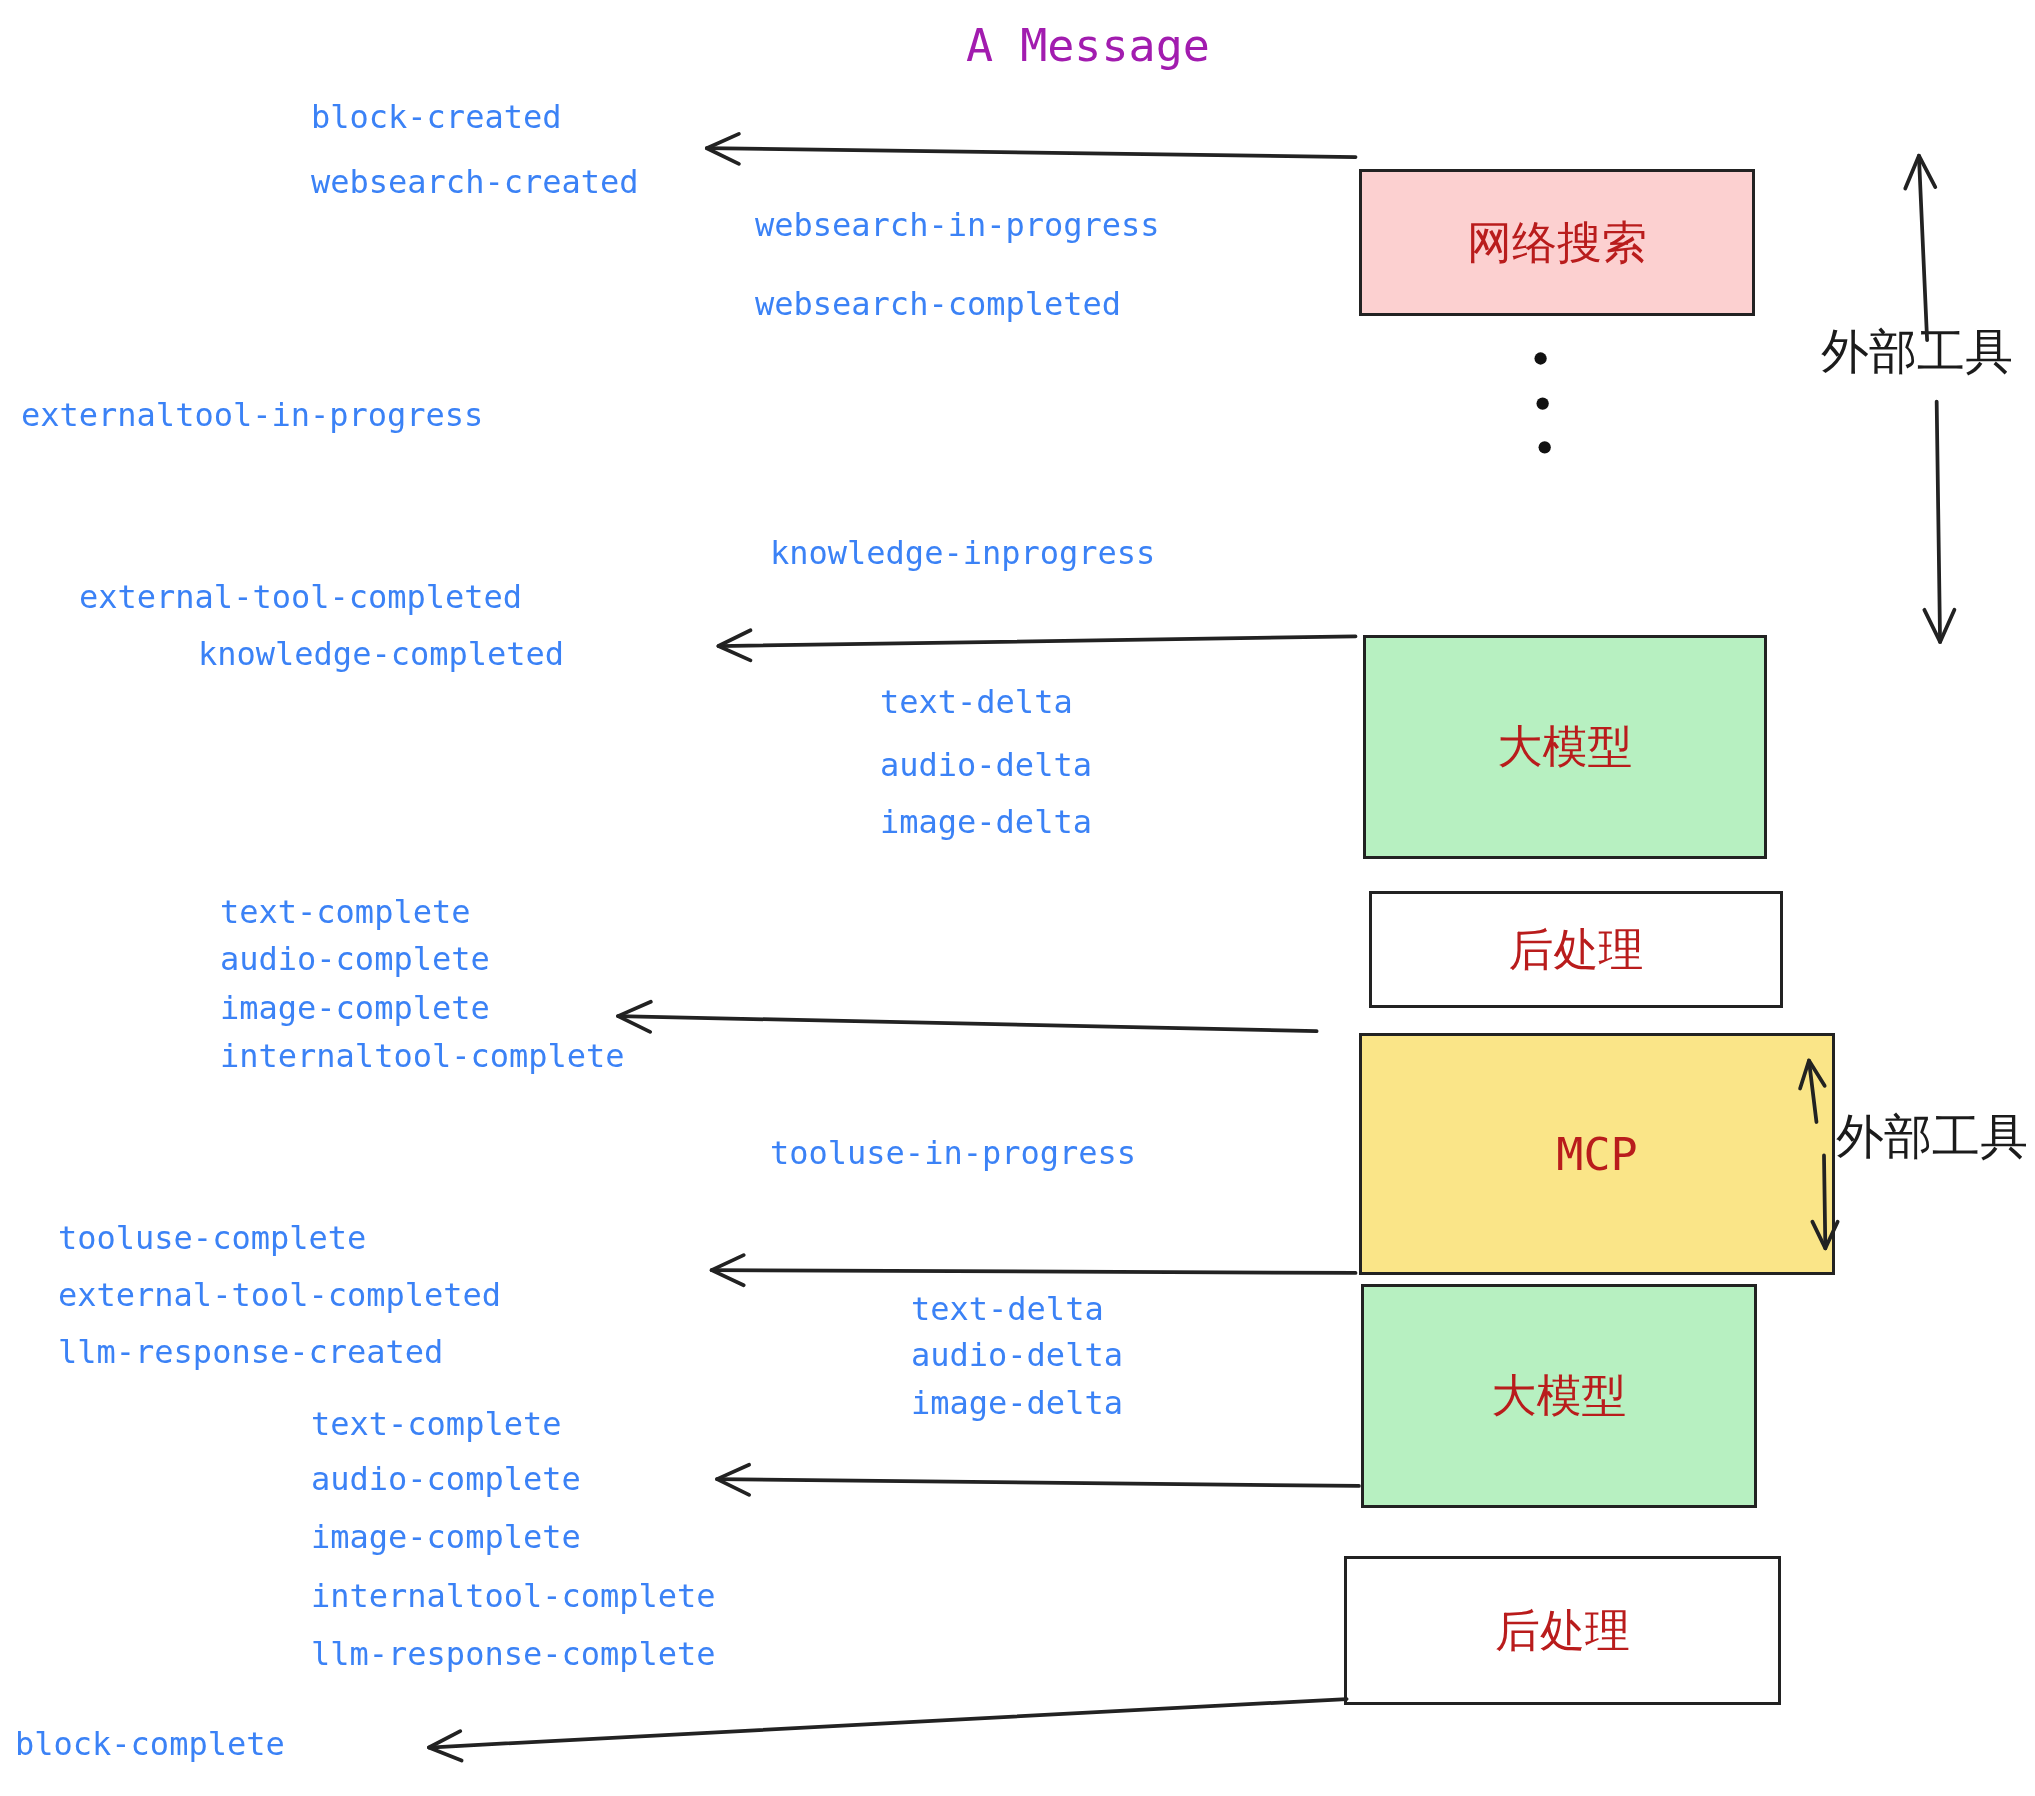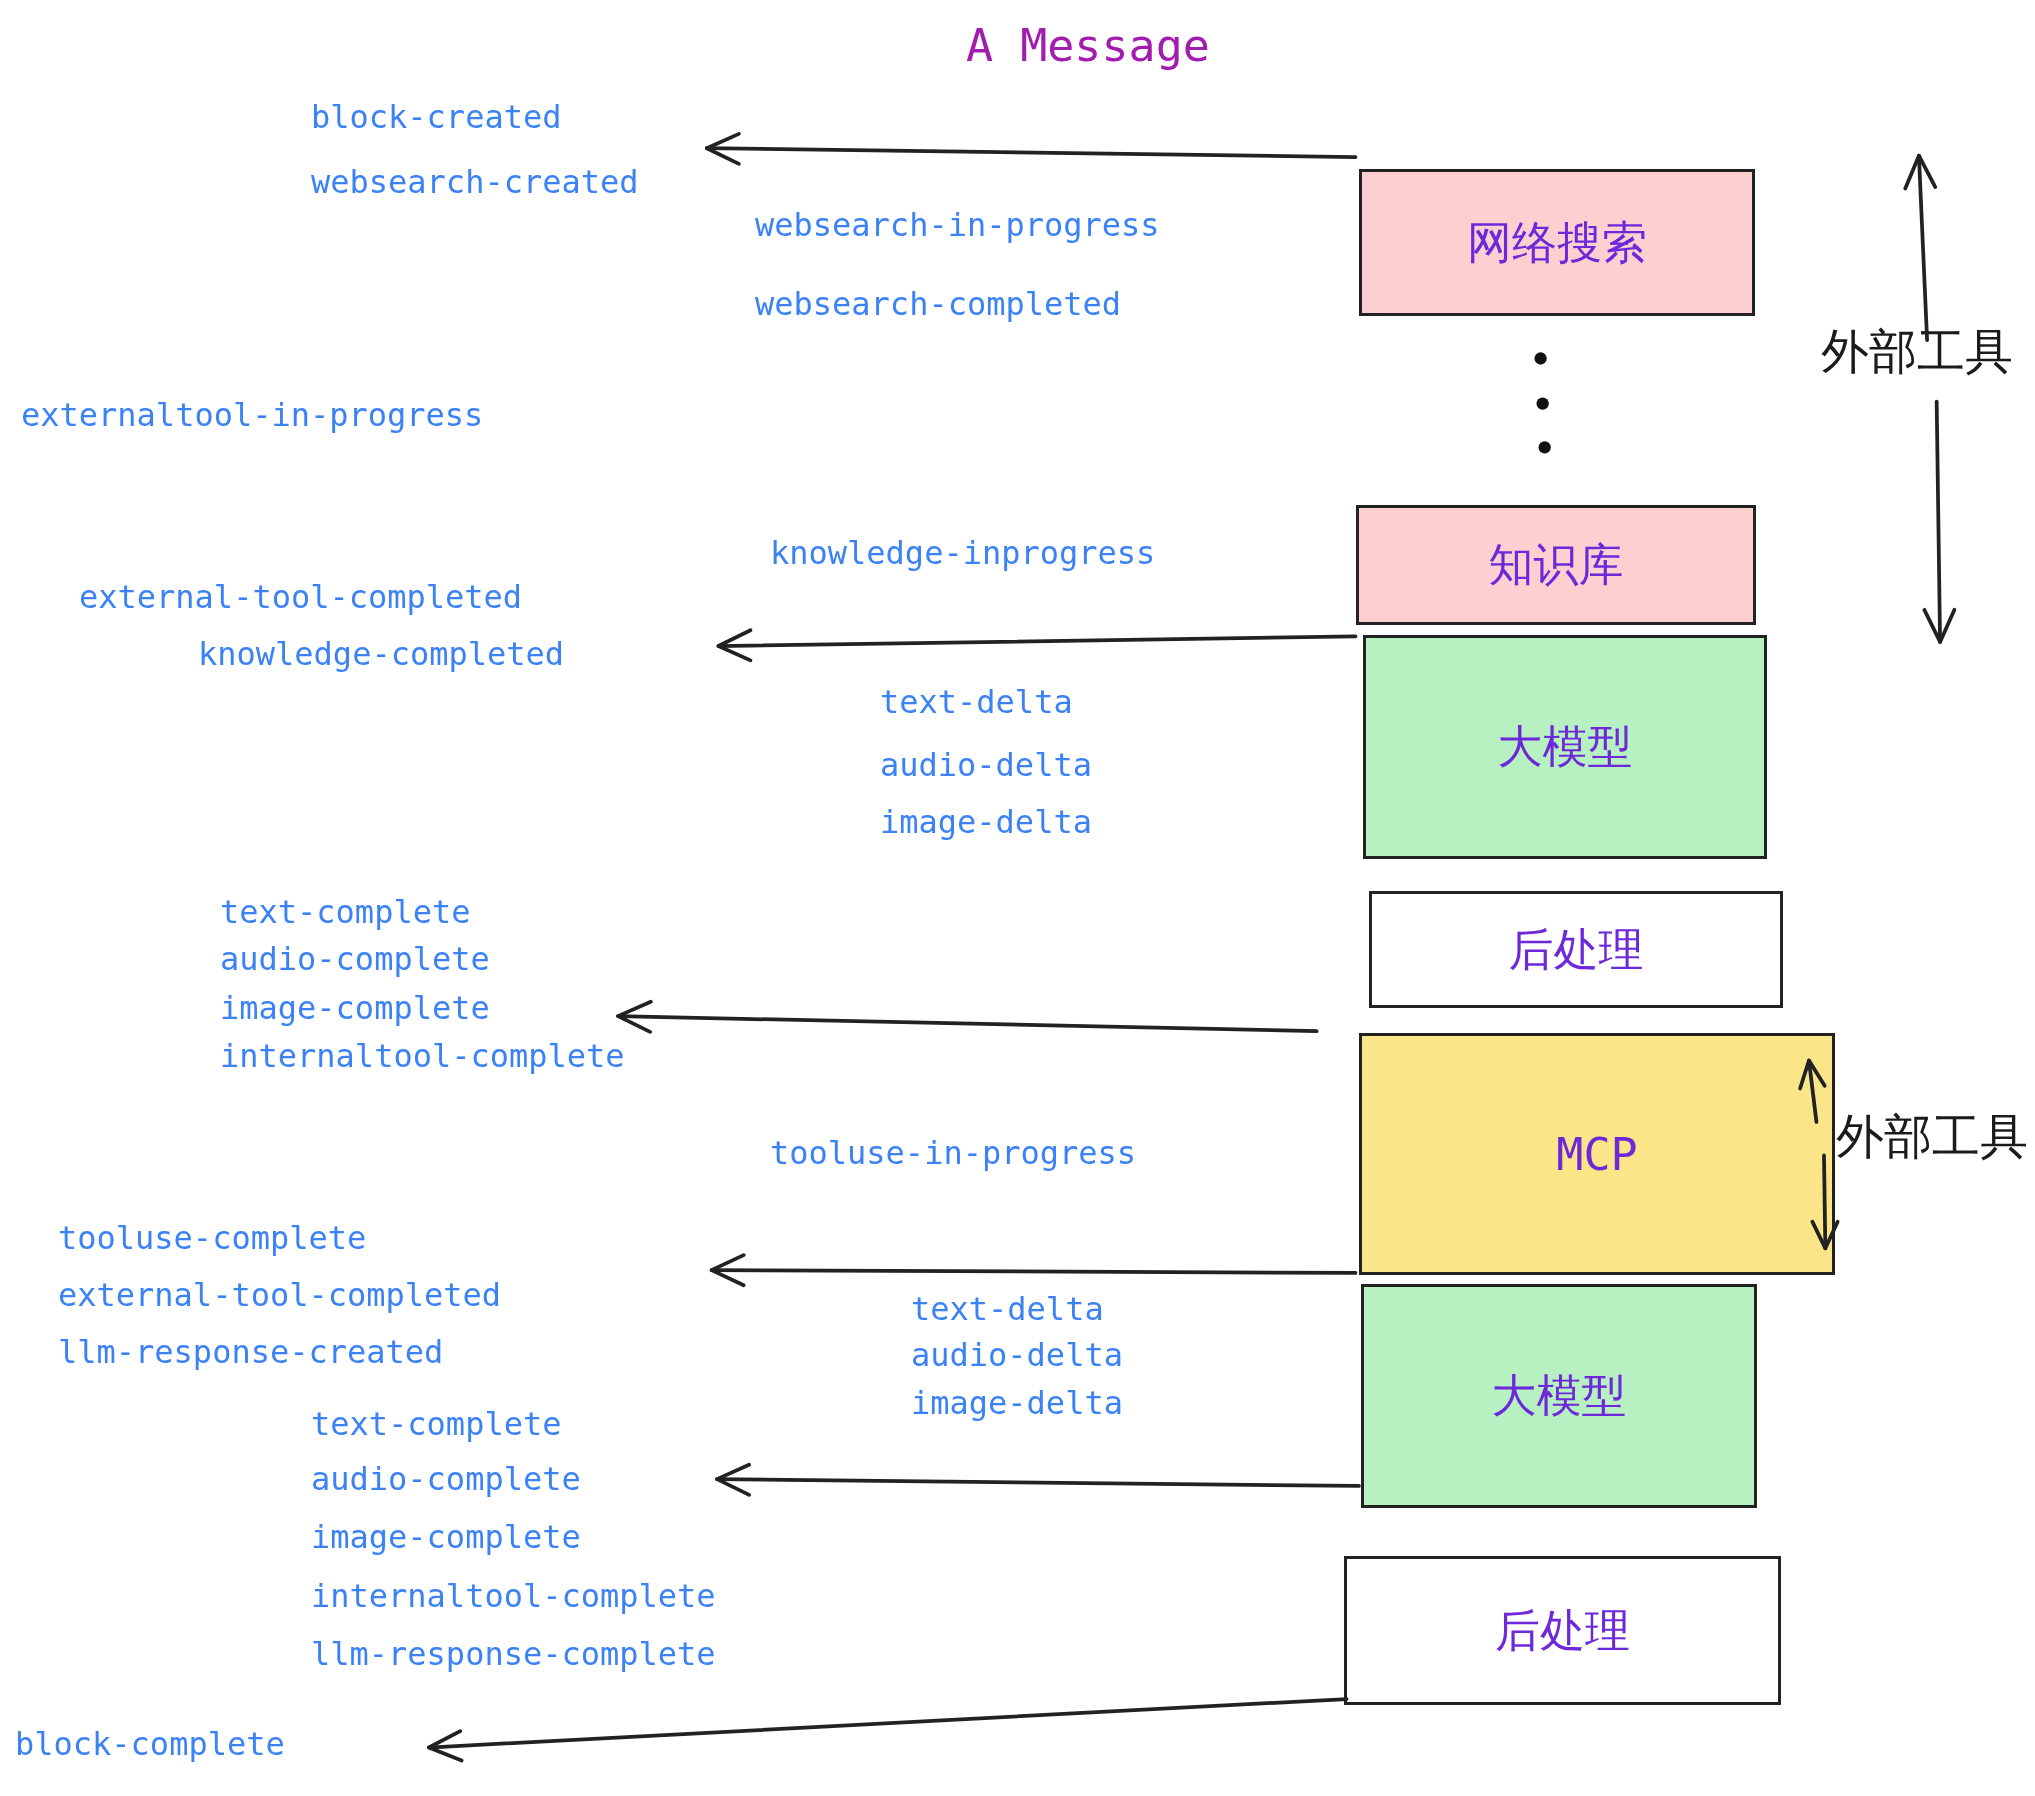--- a/index.html
+++ b/index.html
@@ -2,41 +2,40 @@
 <html style="font-size:11px"><head>
 <meta charset="utf-8">
 <style>
   html,body{margin:0;padding:0;background:#ffffff;}
   .canvas{position:relative;width:2035px;height:1796px;background:#ffffff;overflow:hidden;
           font-family:"DejaVu Sans Mono", monospace;color:#1b1b1b;}
   .evt{position:absolute;font-size:32px;line-height:1;white-space:nowrap;
        transform:translateY(-50%);letter-spacing:0px;color:#3b82f6;}
   .title{position:absolute;font-size:45px;white-space:nowrap;color:#a21caf;}
   .box{position:absolute;border:3.4px solid #222;display:flex;align-items:center;justify-content:center;
-       box-sizing:border-box;font-family:"DejaVu Sans","Liberation Sans",sans-serif;font-size:45px;color:#6d28d9;}
+       box-sizing:border-box;font-family:"DejaVu Sans","Liberation Sans",sans-serif;font-size:45px;color:#b91c1c;}
   .box.mono{font-family:"DejaVu Sans Mono",monospace;}
   .pink{background:#fcd0d0;}
   .green{background:#b7f0c1;}
   .yellow{background:#fae588;}
   .white{background:#ffffff;}
   .cjk{position:absolute;font-family:"DejaVu Sans","Liberation Sans",sans-serif;
        font-size:48px;white-space:nowrap;transform:translateY(-50%);color:#1b1b1b;margin-left:8px;}
   svg.overlay{position:absolute;left:0;top:0;pointer-events:none;}
   svg.overlay path{stroke:#222;stroke-width:5.5;fill:none;stroke-linecap:round;stroke-linejoin:round;}
   svg.overlay circle{fill:#111;}
 </style>
 </head>
 <body>
 
 <div class="canvas">
 
   <div class="title" style="left:966px;top:19px">A Message</div>
 
   <div class="box pink" style="left:1359px;top:169px;width:396px;height:147px">网络搜索</div>
-  <div class="box pink" style="left:1356px;top:505px;width:400px;height:120px">知识库</div>
   <div class="box green" style="left:1363px;top:635px;width:404px;height:224px">大模型</div>
   <div class="box white" style="left:1369px;top:891px;width:414px;height:117px">后处理</div>
   <div class="box yellow mono" style="left:1359px;top:1033px;width:476px;height:242px">MCP</div>
   <div class="box green" style="left:1361px;top:1284px;width:396px;height:224px">大模型</div>
   <div class="box white" style="left:1344px;top:1556px;width:437px;height:149px">后处理</div>
 
   <div class="cjk" style="left:1813px;top:352px">外部工具</div>
   <div class="cjk" style="left:1828px;top:1137px">外部工具</div>
 
   <div class="evt" style="left:311px;top:117px">block-created</div>

